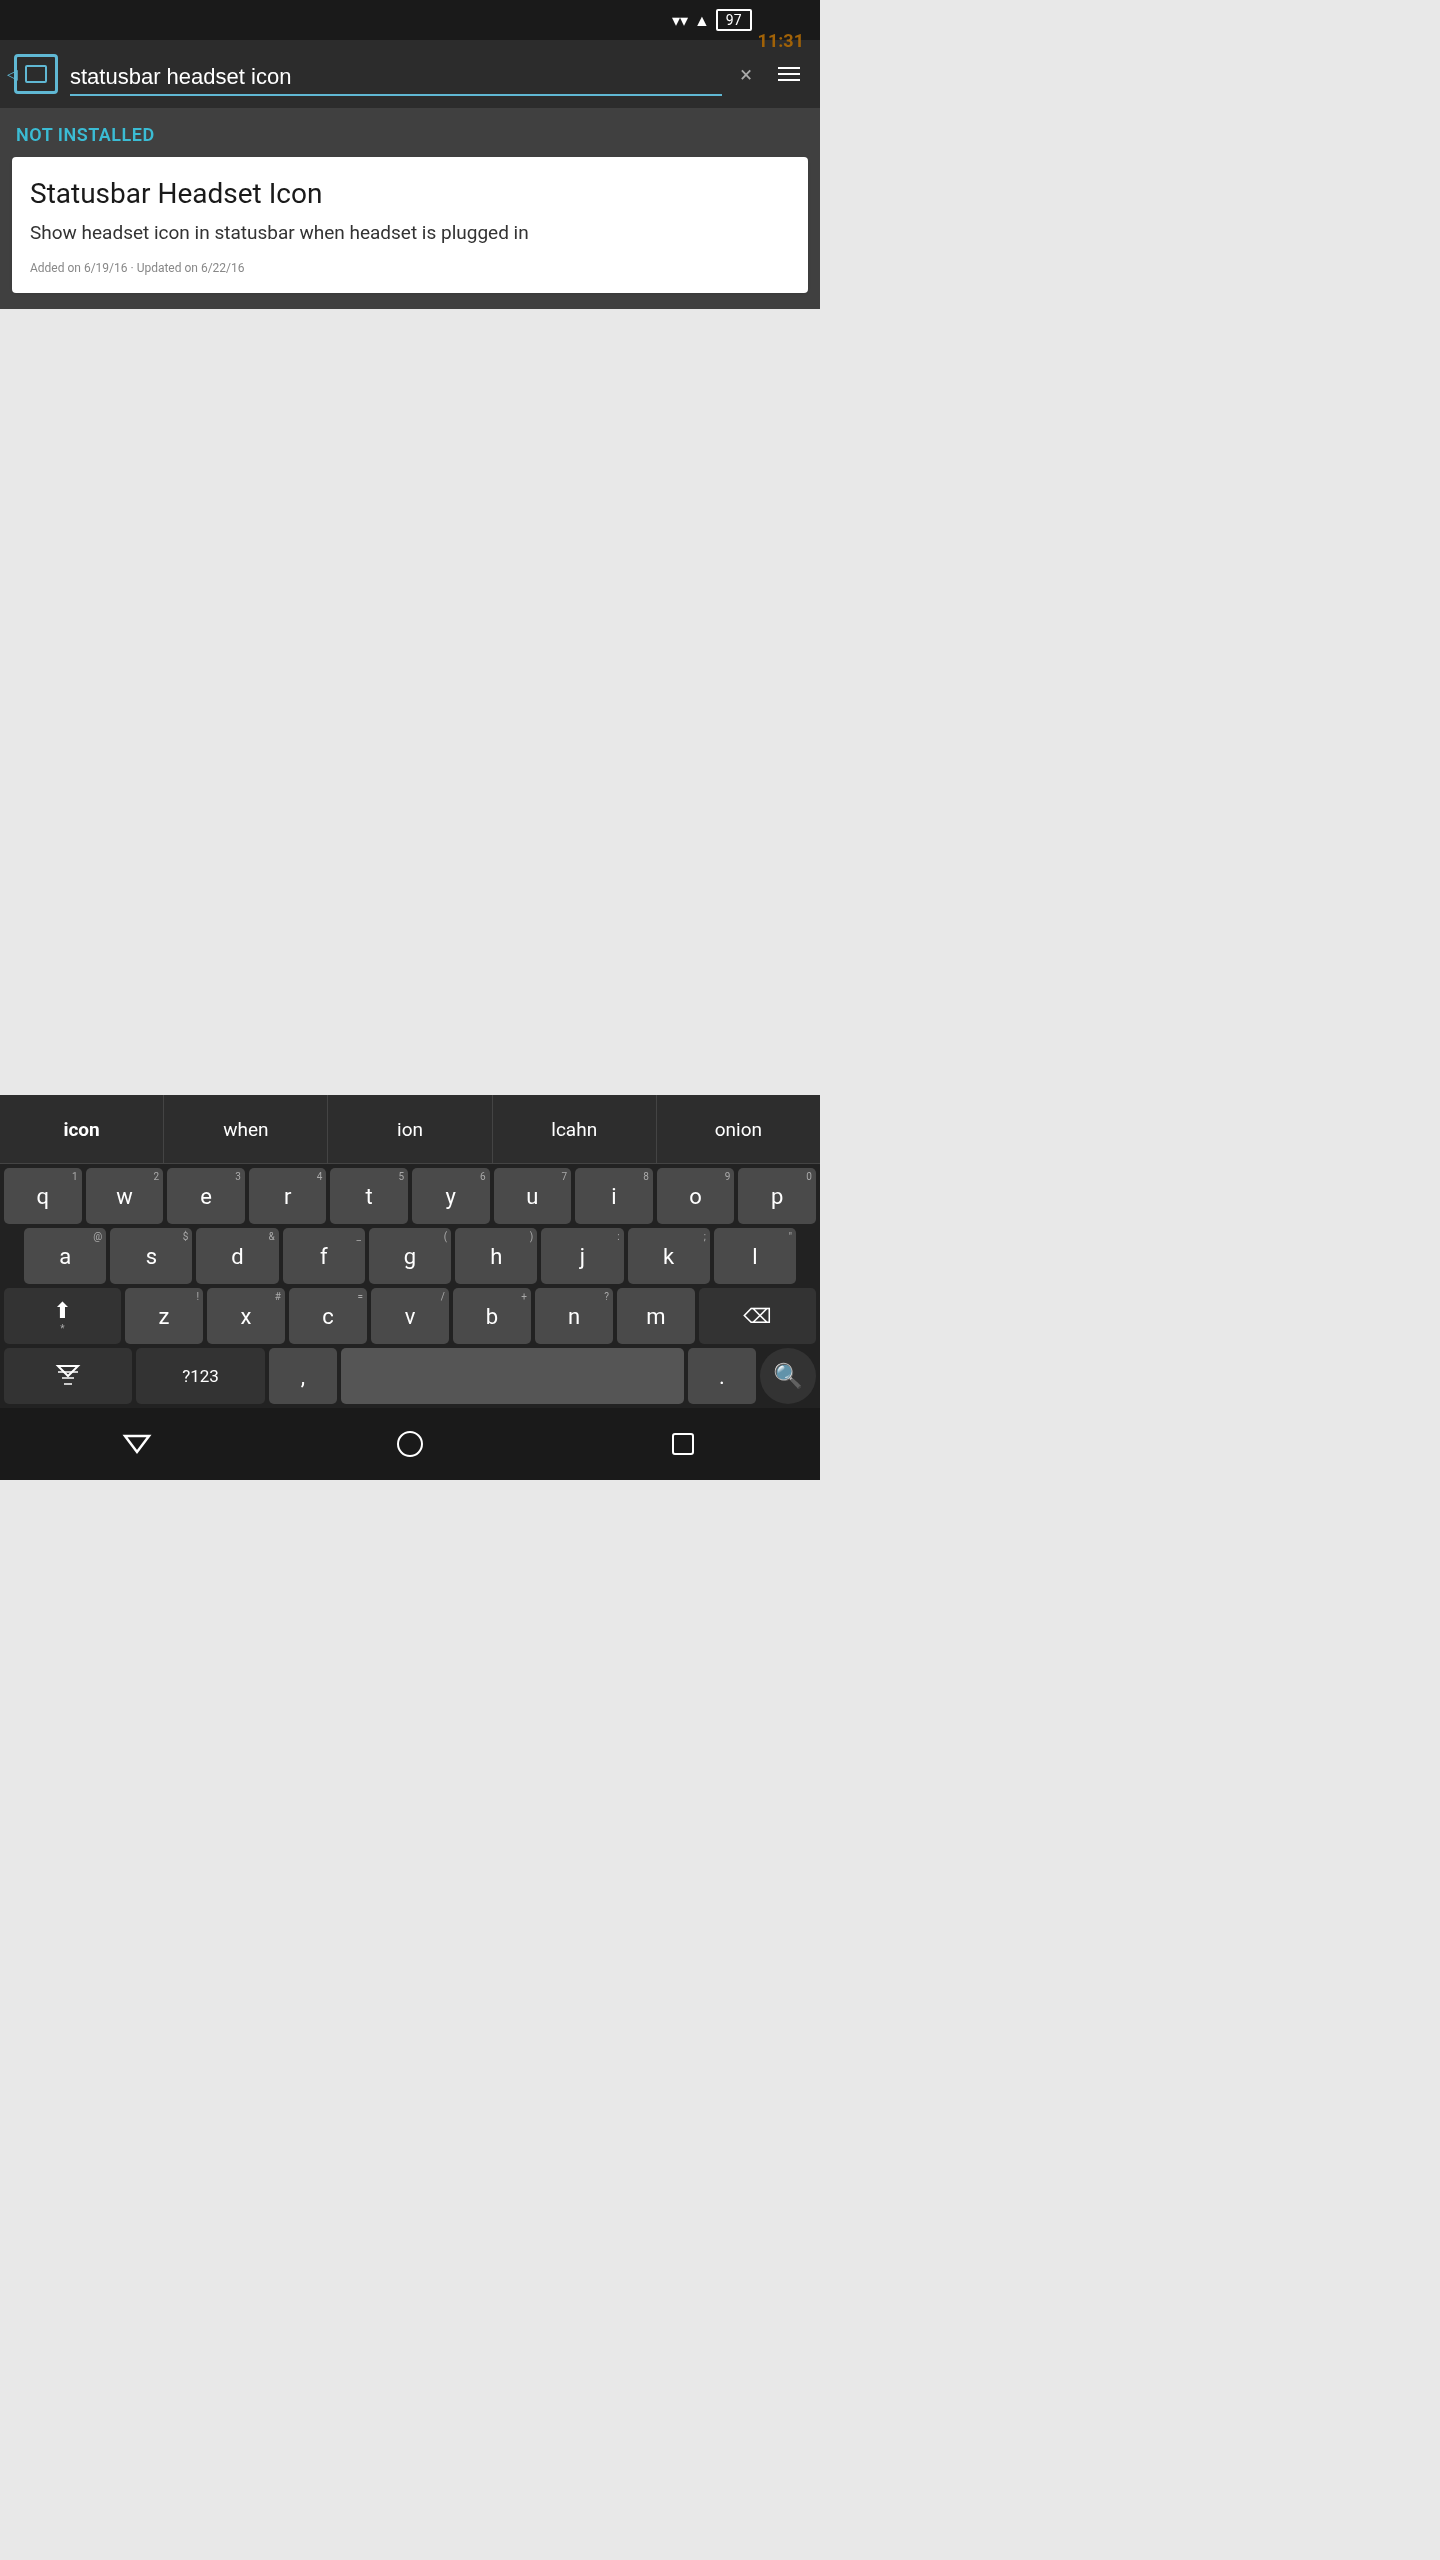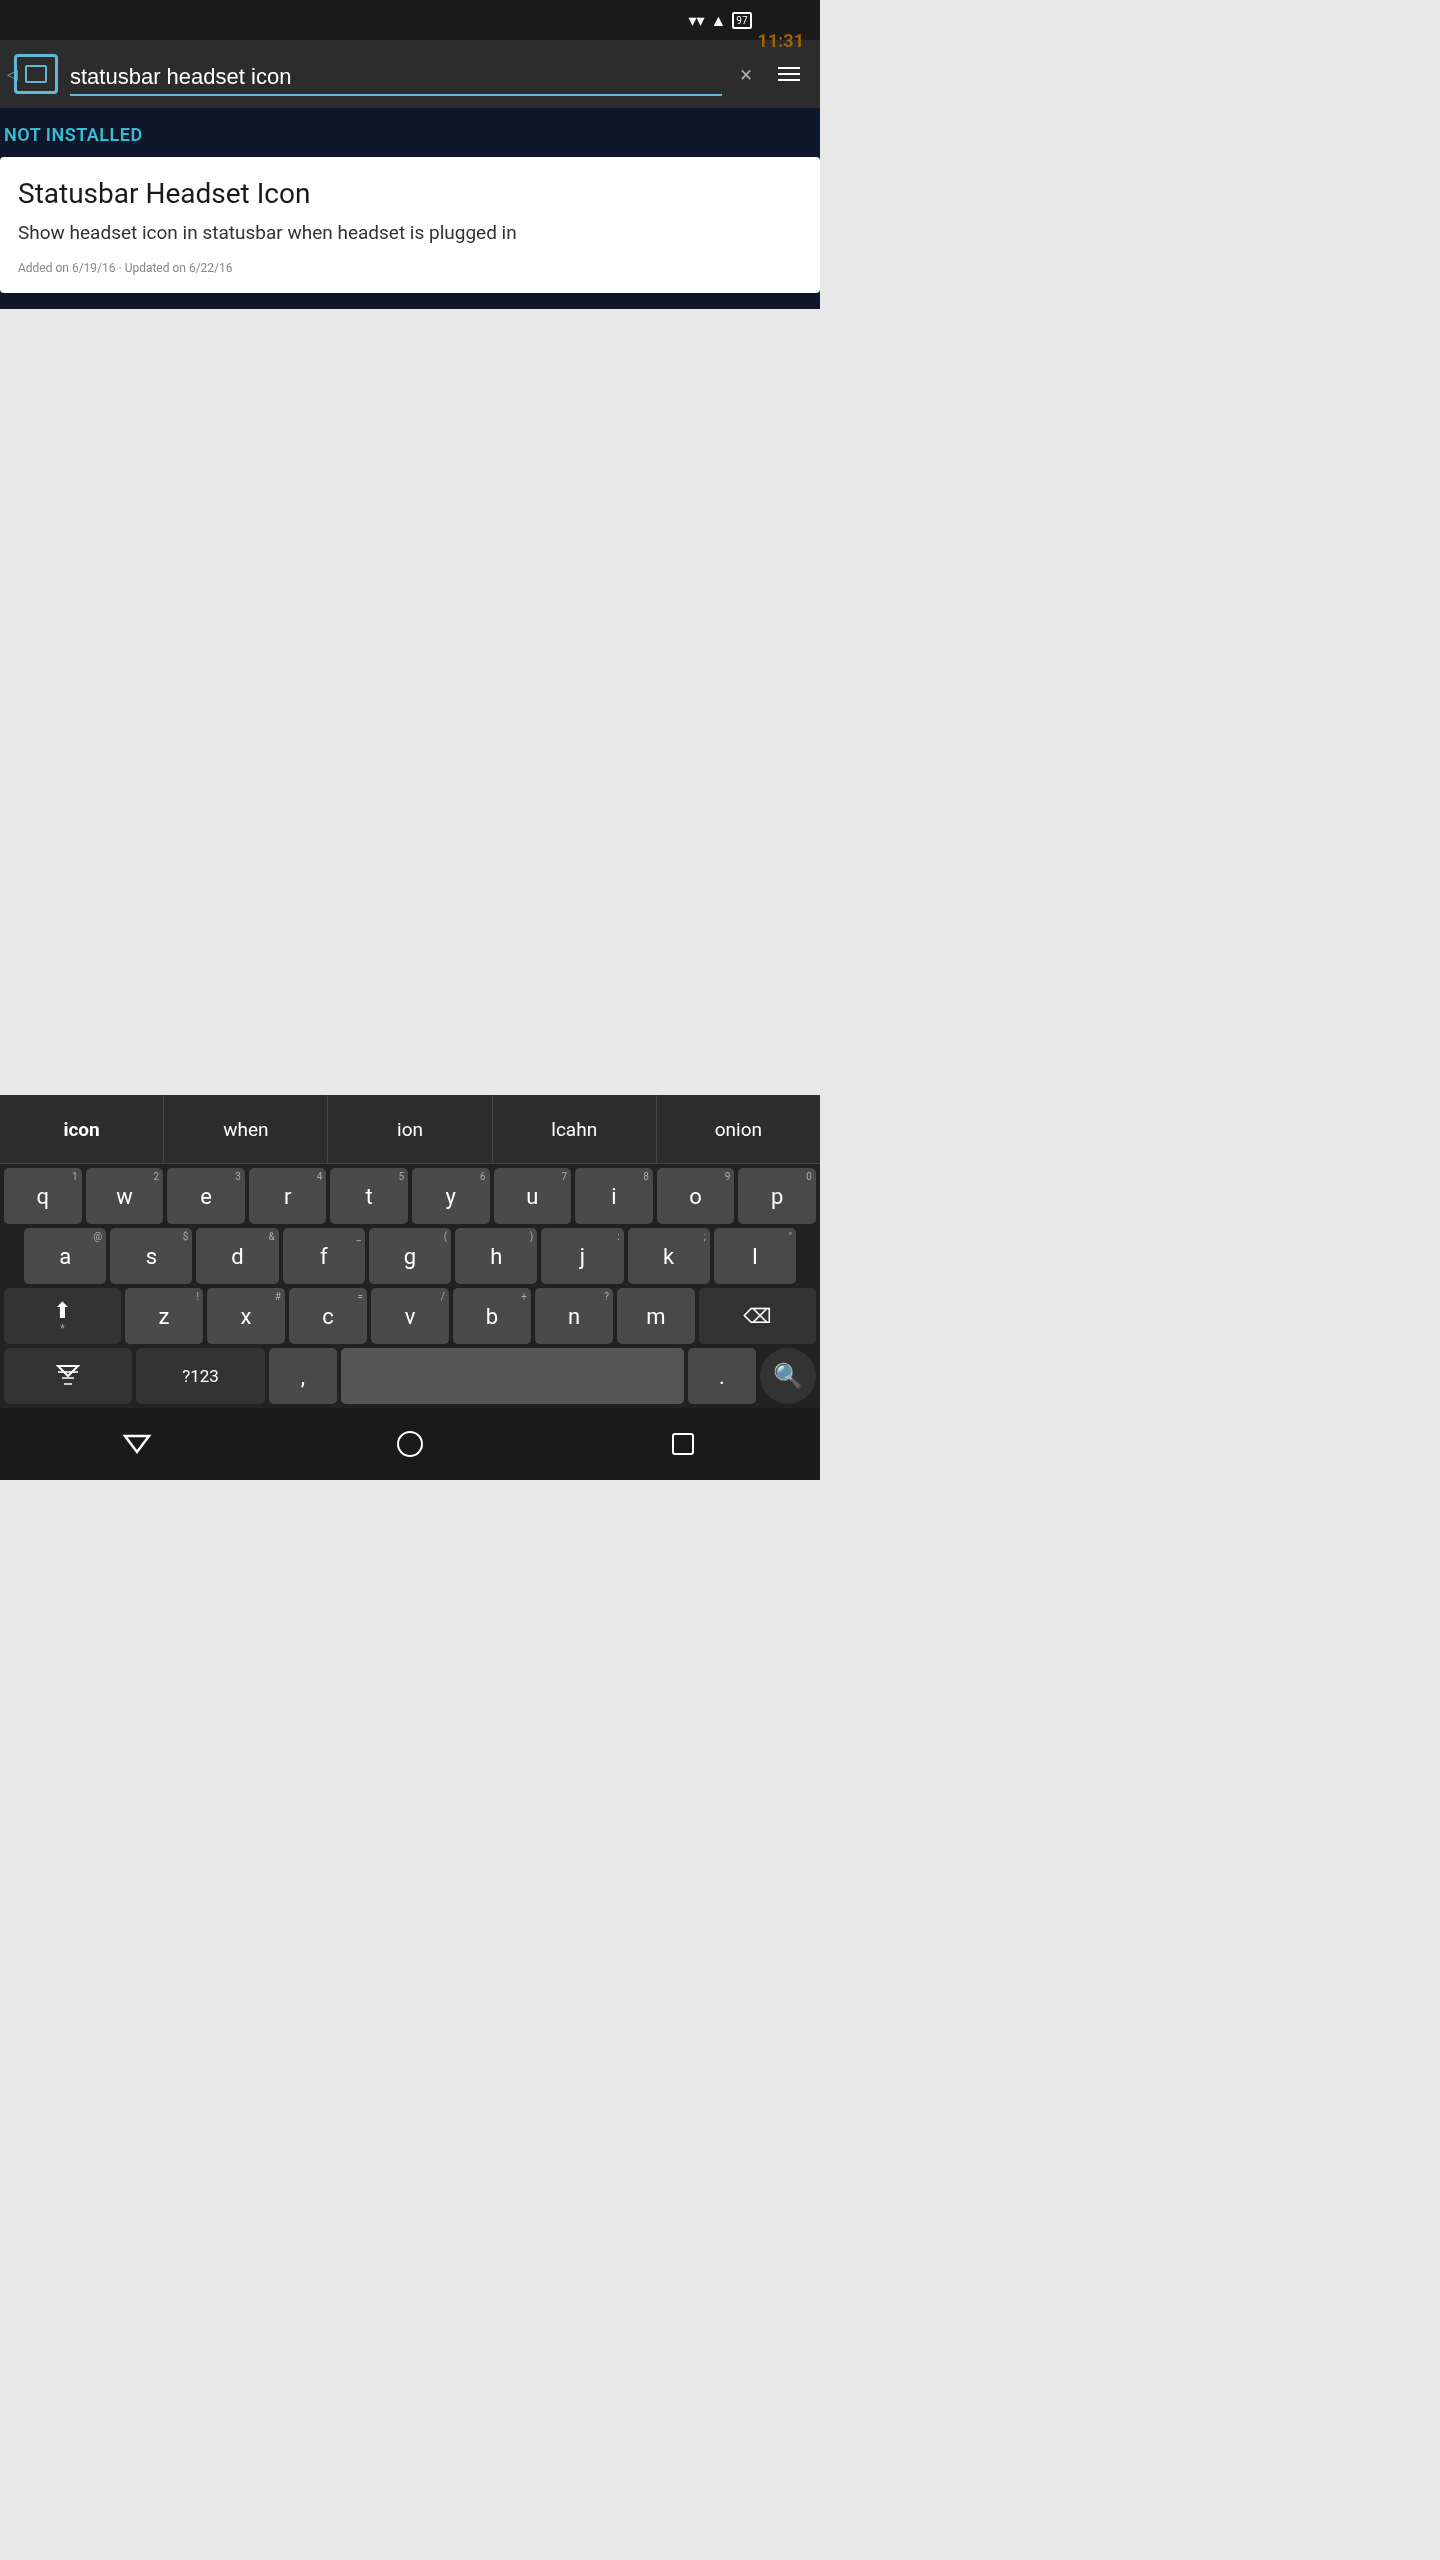--- a/index.html
+++ b/index.html
@@ -123,22 +123,22 @@
 
     .menu-line {
       width: 22px;
       height: 2px;
       background: white;
     }
 
     
     .main-content {
       width: 100%;
-      background: #0f172a;
-      padding: 16px 0;
+      background: #404040;
+      padding: 16px 12px;
     }
 
     .not-installed-label {
       color: #3bbcd4;
       font-size: 18px;
       font-weight: 600;
       letter-spacing: 0.5px;
       margin-bottom: 12px;
       padding: 0 4px;
     }
@@ -333,21 +333,21 @@
       font-size: 15px;
     }
   </style>
 </head>
 <body>
 
 <div class="status-bar">
   <div class="status-bar-icons">
     <span style="color:white;font-size:16px;">▾▾</span>
     <span style="color:white;font-size:16px;">▲</span>
-    <span style="color:white;font-size:10px;border:2px solid white;border-radius:2px;padding:1px 2px;">97</span>
+    <span style="color:white;font-size:14px;border:2px solid white;border-radius:2px;padding:1px 8px;">97</span>
     <span class="status-time">11:31</span>
   </div>
 </div>
 
 <div class="search-bar">
   <div class="app-logo">
     <div class="app-logo-inner">
       <div class="app-logo-screen"></div>
     </div>
   </div>

